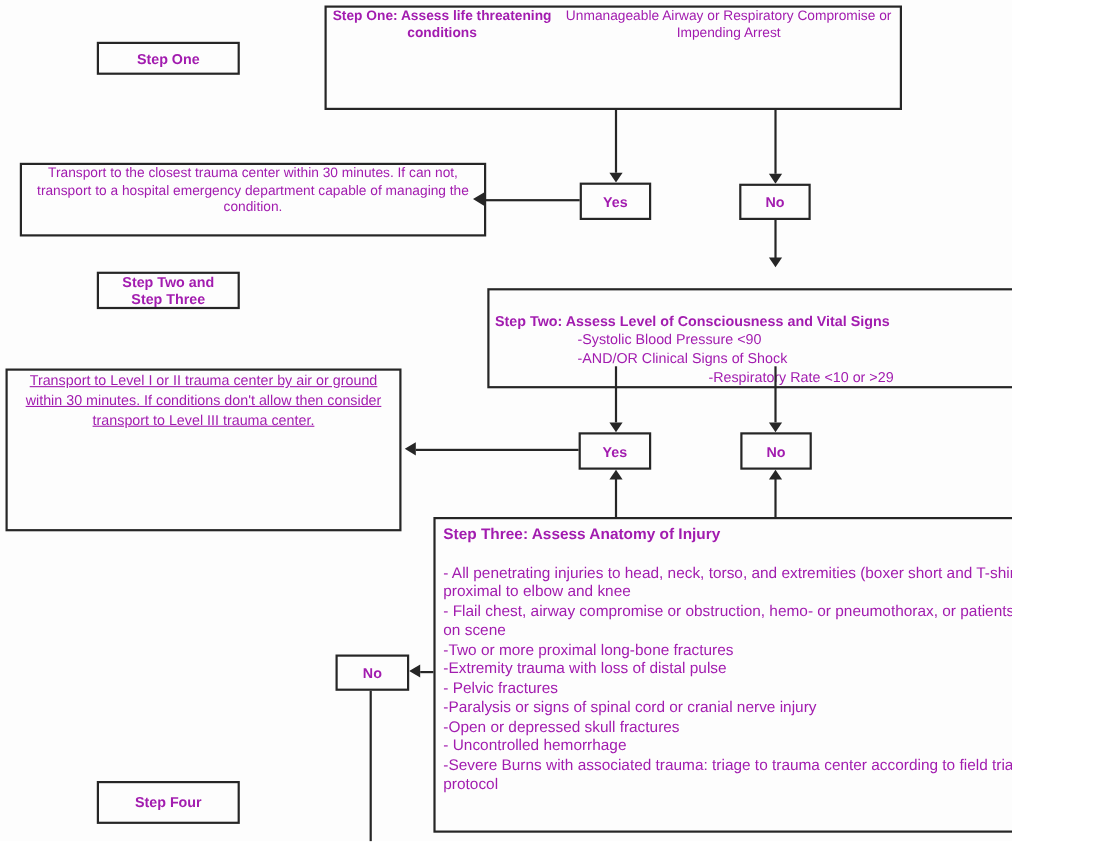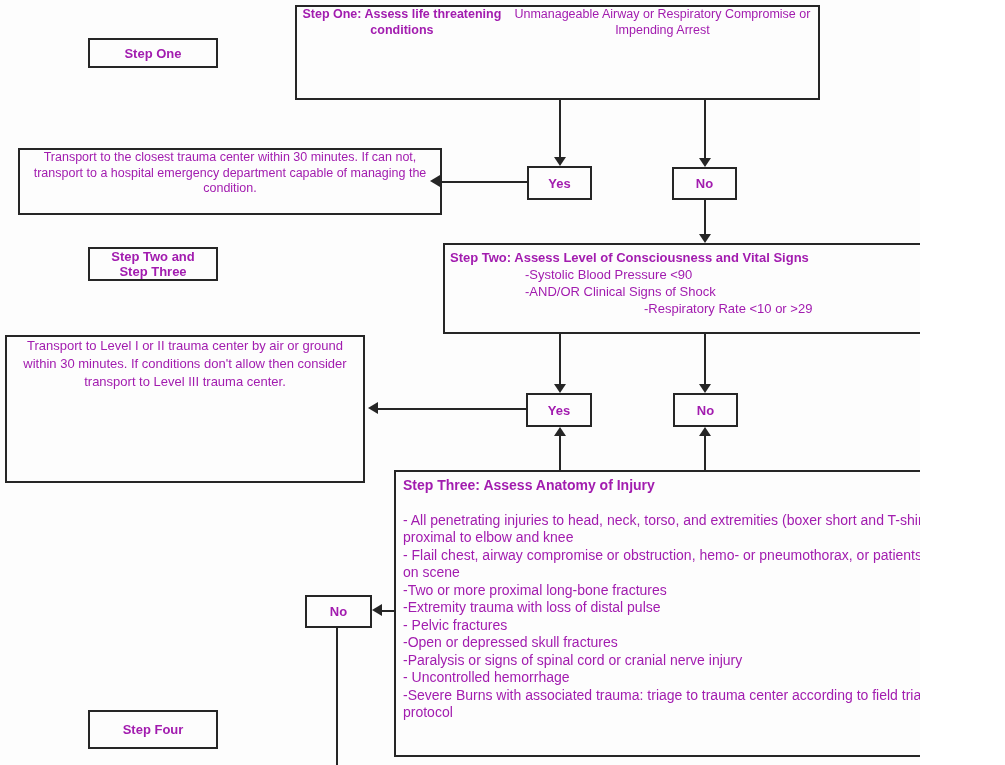--- a/index.html
+++ b/index.html
@@ -21,21 +21,21 @@
   .yn {
     font-weight:bold; font-size:13px;
     display:flex; align-items:center; justify-content:center;
   }
   .centerbox {
     display:flex; align-items:flex-start; justify-content:center;
     text-align:center; font-size:12.5px; line-height:15.5px;
   }
   #box-step1 .title, #box-step2 .title, #box-step3 .title { font-weight:bold; }
   #box-transport2 { font-size:13px; line-height:18px; }
-  #box-step2 { font-size:13px; line-height:17px; padding:4px 5px; }
+  #box-step2 { font-size:13px; line-height:17px; padding:19px 5px;margin-top:19px; }
   #box-step2 .crit > div:nth-child(1) { padding-left:75px; }
   #box-step2 .crit > div:nth-child(2) { padding-left:75px; }
   #box-step2 .crit > div:nth-child(3) { padding-left:194px; }
   #box-step2 .crit > div:nth-child(4) { padding-left:90px; }
   #box-step3 { font-size:14px; line-height:17.5px; padding:5px 7px; }
   #box-step3 .gap { height:17px; }
   .vline { position:absolute; width:2px; background:#262626; }
   .hline { position:absolute; height:2px; background:#262626; }
   .arr-down { position:absolute; width:0; height:0;
     border-left:6px solid transparent; border-right:6px solid transparent;
@@ -99,21 +99,21 @@
         <div>-AND/OR Clinical Signs of Shock</div>
         <div>-Respiratory Rate &lt;10 or &gt;29</div>
       </div>
   </div>
 
   <div class="vline" style="left:559px; top:333px; height:51px;"></div>
   <div class="arr-down" style="left:554px; top:384px;"></div>
   <div class="vline" style="left:704px; top:333px; height:51px;"></div>
   <div class="arr-down" style="left:699px; top:384px;"></div>
 
-  <div class="box centerbox" id="box-transport2" style="left:5px; top:335px; width:360px; height:148px; padding:0 4px;">
+  <div class="box centerbox" id="box-transport2" style="left:5px; top:335px; width:360px; height:148px; padding:0 4px;text-decoration:underline;">
     <div>Transport to Level I or II trauma center by air or ground within 30 minutes. If conditions don't allow then consider transport to Level III trauma center.</div>
   </div>
 
   <div class="box yn" id="yes2" style="left:526px; top:393px; width:66px; height:34px;">
     <span>Yes</span>
   </div>
   <div class="box yn" id="no2" style="left:673px; top:393px; width:65px; height:34px;">
     <span>No</span>
   </div>
 
@@ -127,22 +127,22 @@
 
   <div class="box" id="box-step3" style="left:394px; top:470px; width:605px; height:287px;">
     <div class="title">Step Three: Assess Anatomy of Injury</div>
     <div class="gap"></div>
     <div>
         <div>- All penetrating injuries to head, neck, torso, and extremities (boxer short and T-shirt areas ) proximal to elbow and knee</div>
         <div>- Flail chest, airway compromise or obstruction, hemo- or pneumothorax, or patients intubated on scene</div>
         <div>-Two or more proximal long-bone fractures</div>
         <div>-Extremity trauma with loss of distal pulse</div>
         <div>- Pelvic fractures</div>
+        <div>-Paralysis or signs of spinal cord or cranial nerve injury</div>
         <div>-Open or depressed skull fractures</div>
-        <div>-Paralysis or signs of spinal cord or cranial nerve injury</div>
         <div>- Uncontrolled hemorrhage</div>
         <div>-Severe Burns with associated trauma: triage to trauma center according to field triage protocol</div>
       </div>
   </div>
 
   <div class="hline" style="left:382px; top:610px; width:12px;"></div>
   <div class="arr-left" style="left:372px; top:604px;"></div>
 
   <div class="box yn" id="no3" style="left:305px; top:595px; width:67px; height:33px;">
     <span>No</span>

